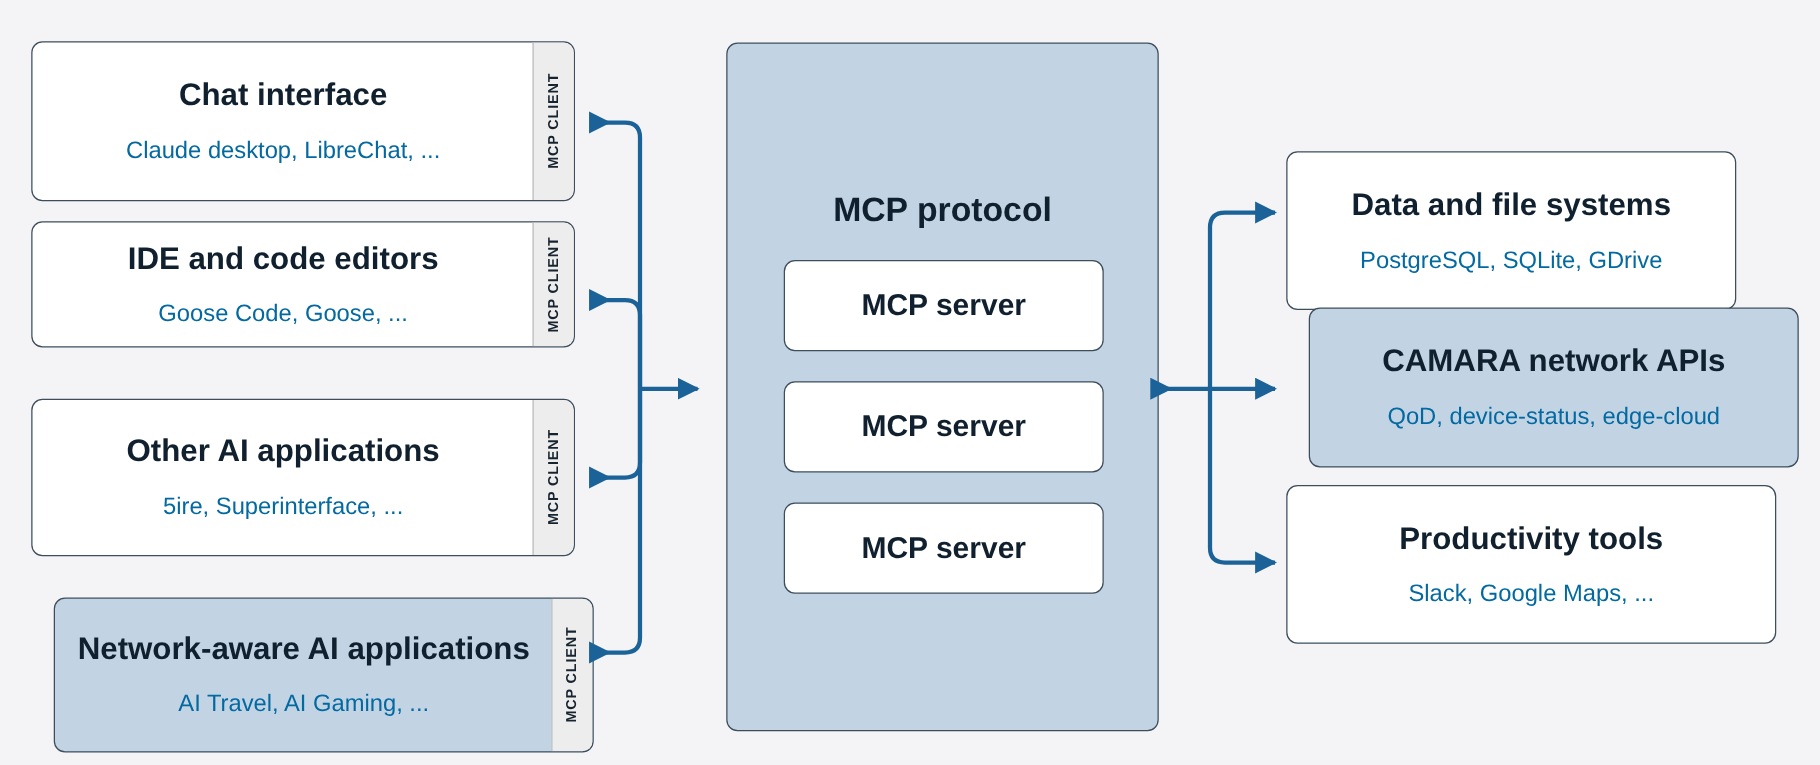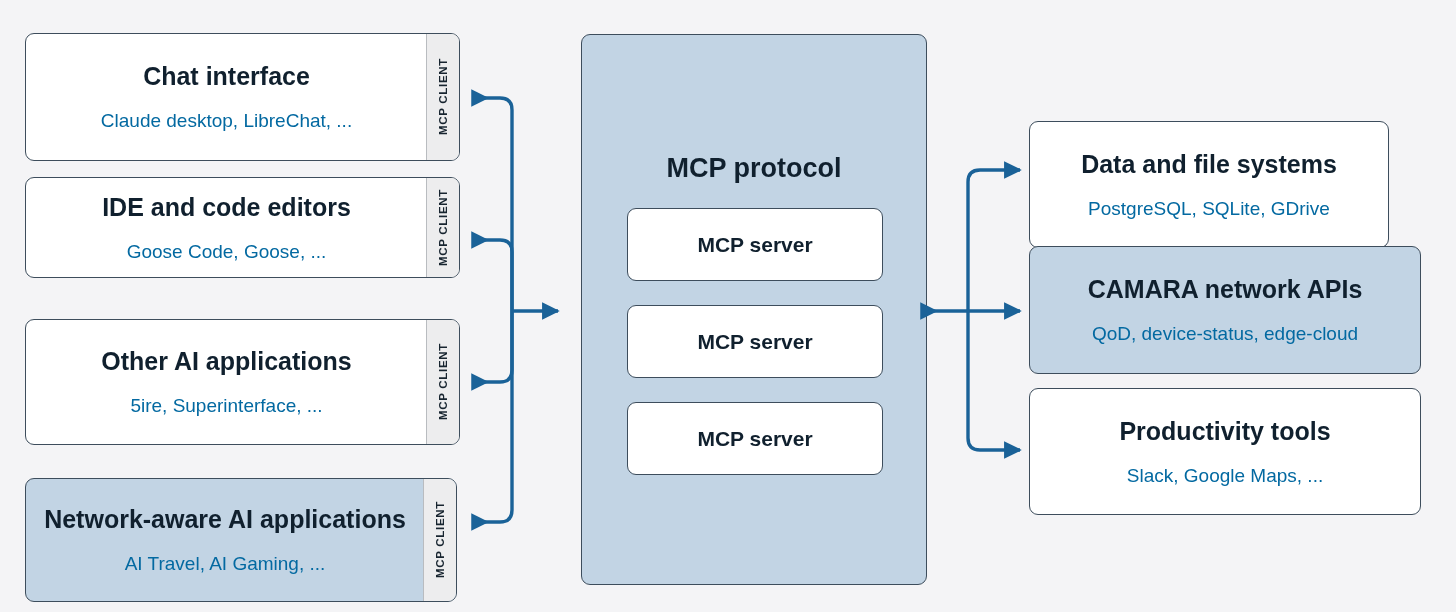--- a/index.html
+++ b/index.html
@@ -26,20 +26,21 @@
     border: 1.4px solid #3d4d5c;
     border-radius: 9px;
     display: flex;
     flex-direction: column;
     align-items: center;
     justify-content: center;
     overflow: hidden;
   }
   .node.highlight {
     background: #c2d4e4;
+    margin-left: 18px;
   }
   .node .title {
     font-size: 25px;
     font-weight: bold;
     color: #10202e;
     line-height: 1.2;
     text-align: center;
     white-space: nowrap;
   }
   .node .subtitle {
@@ -113,21 +114,21 @@
     left: 45px;
     width: 256px;
     height: 73px;
     box-sizing: border-box;
     background: #ffffff;
     border: 1.4px solid #3d4d5c;
     border-radius: 9px;
     display: flex;
     align-items: center;
     justify-content: center;
-    font-size: 21px;
+    font-size: 24px;
     font-weight: bold;
     color: #10202e;
   }
 
   
   #connectors {
     position: absolute;
     left: 0;
     top: 0;
     width: 1456px;

